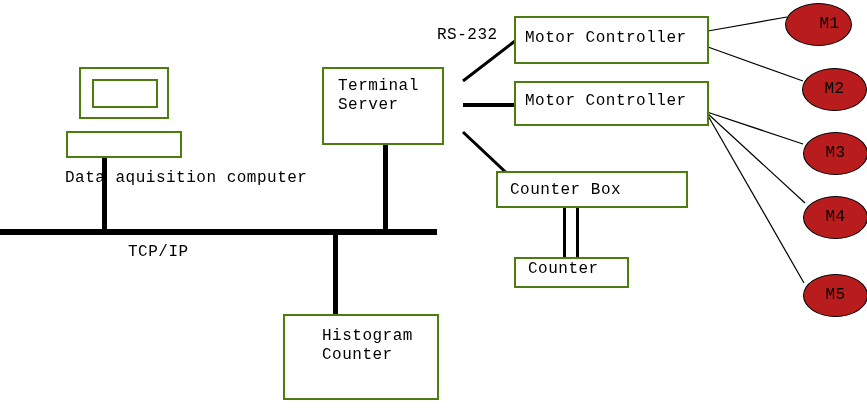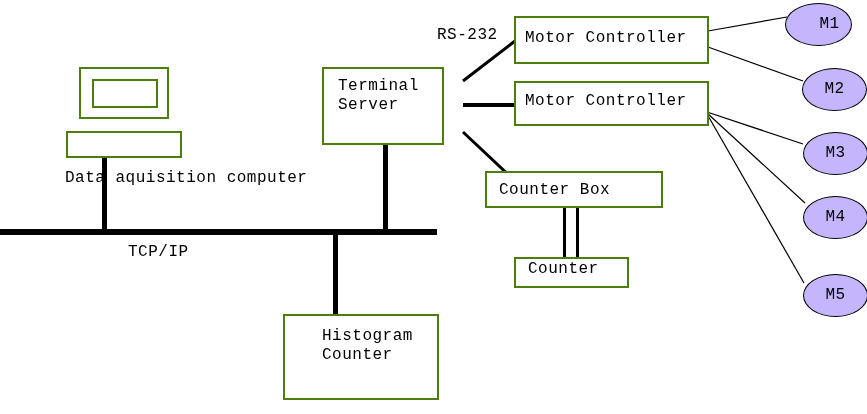--- a/index.html
+++ b/index.html
@@ -35,35 +35,35 @@
     white-space: pre;
   }
   .boxlabel {
     display: block;
     white-space: pre;
   }
   .motor {
     position: absolute;
     border: 1.5px solid #000000;
     border-radius: 50%;
-    background: #c4b5fd;
+    background: #b91c1c;
     box-sizing: border-box;
     display: flex;
     align-items: center;
     justify-content: center;
   }
   
   .monitor-outer { left: 79px;  top: 67px;  width: 90px;  height: 52px; }
   .monitor-inner { left: 92px;  top: 79px;  width: 66px;  height: 29px; }
   .keyboard      { left: 66px;  top: 131px; width: 116px; height: 27px; }
   
   .terminal-server    { left: 322px; top: 67px;  width: 122px; height: 78px; padding: 8px 0 0 14px; }
   .motor-controller-1 { left: 514px; top: 16px;  width: 195px; height: 48px; padding: 11px 0 0 9px; }
   .motor-controller-2 { left: 514px; top: 81px;  width: 195px; height: 45px; padding: 9px 0 0 9px; }
-  .counter-box        { left: 485px; top: 171px; width: 178px; height: 37px; padding: 8px 0 0 12px; }
+  .counter-box        { left: 496px; top: 171px; width: 192px; height: 37px; padding: 8px 0 0 12px; }
   .counter            { left: 514px; top: 257px; width: 115px; height: 31px; padding: 1px 0 0 12px; }
   .histogram-memory   { left: 283px; top: 314px; width: 156px; height: 86px; padding: 11px 0 0 37px; }
   
   .rs232-label  { left: 437px; top: 26px;  }
   .daq-label    { left: 65px;  top: 169px; }
   .tcpip-label  { left: 128px; top: 243px; }
   
   .m1 { left: 785px; top: 3px;   width: 67px; height: 43px; padding-left: 22px; }
   .m2 { left: 802px; top: 68px;  width: 65px; height: 43px; }
   .m3 { left: 803px; top: 132px; width: 65px; height: 43px; }

